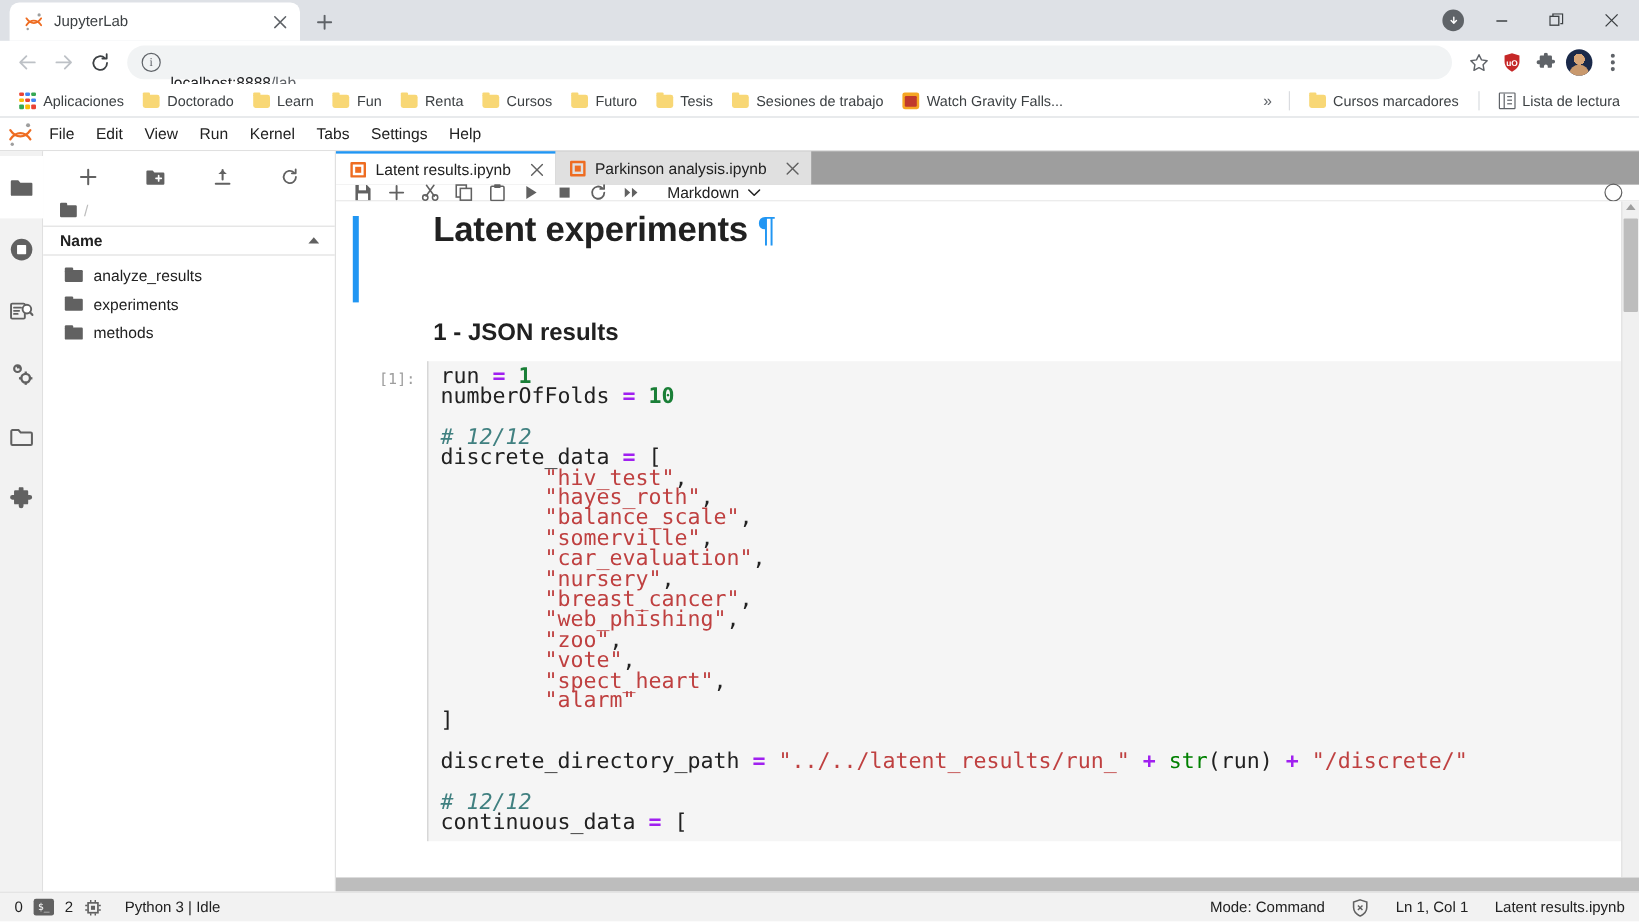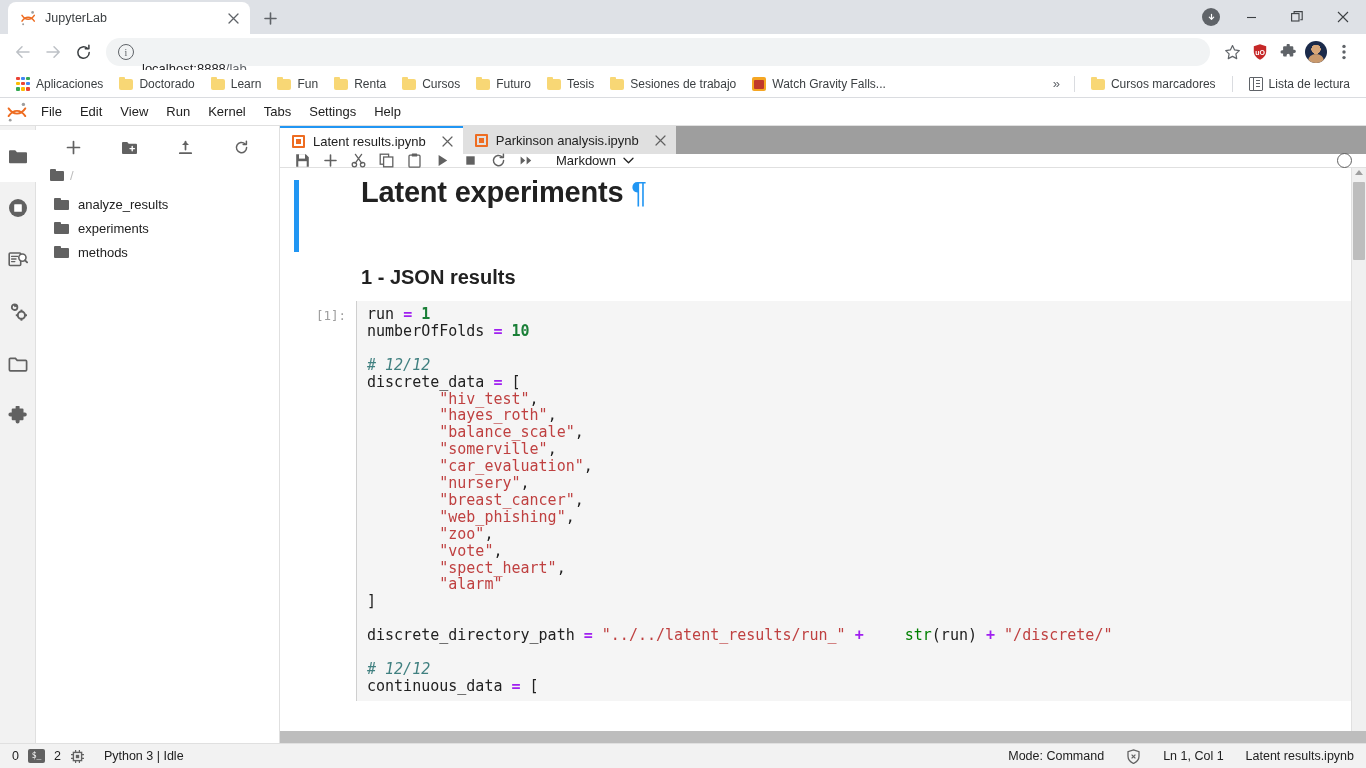--- a/index.html
+++ b/index.html
@@ -264,28 +264,28 @@
 
   .code-cell { display:flex; padding-left: 14px; padding-top: 6px; }
   .code-prompt {
     width: 62px; flex: 0 0 62px; text-align: right; padding-right: 10px;
     font-family: "DejaVu Sans Mono", monospace; font-size: 12.5px; color:#9e9e9e;
     padding-top: 7px;
   }
   .code-editor {
     flex:1; background:#f5f5f5; border-left: 1px solid #cfcfcf;
     padding: 5px 10px 6px 10px; min-width:0;
-    font-family: "DejaVu Sans Mono", monospace; font-size: 15px; line-height: 16.9px;
+    font-family: "DejaVu Sans Mono", monospace; font-size: 18px; line-height: 16.9px;
     white-space: pre; color:#212121; overflow:hidden;
   }
   .tok-num { color:#1a7f37; font-weight:700; }
   .tok-str { color:#bf4040; }
   .tok-com { color:#408080; font-style: italic; }
   .tok-op  { color:#a020f0; font-weight:700; }
-  .tok-fn  { color:#008000;margin-left:32px; }
+  .tok-fn  { color:#008000; }
 
   
   .jl-vscroll {
     width: 15px; flex:0 0 15px; background:#f0f0f0;
     border-left:1px solid #e0e0e0; position:relative;
   }
   .jl-vscroll .arrow-up {
     position:absolute;top:2px;left:50%;transform:translateX(-50%);
     width:0;height:0;border-left:4px solid transparent;border-right:4px solid transparent;
     border-bottom:5px solid #9e9e9e;
@@ -593,20 +593,28 @@
             <svg width="15" height="15" viewBox="0 0 15 15">
                 <path d="M12.6 7.5a5.1 5.1 0 1 1-1.6-3.7" stroke="#616161" stroke-width="1.5" fill="none" stroke-linecap="round"></path>
                 <path d="M12.4 1.2v3.2H9.2" stroke="#616161" stroke-width="1.5" fill="none" stroke-linecap="round" stroke-linejoin="round"></path>
               </svg>
           </div>
         </div>
         <div class="fb-breadcrumb">
           <span class="bc-home"></span>
           <span class="bc-slash">/</span>
         </div>
+        <div class="fb-header">
+          <span>Name</span>
+          <span>
+            <svg width="11" height="7" viewBox="0 0 11 7">
+                <path d="M5.5 0.8L10 6H1z" fill="#616161"></path>
+              </svg>
+          </span>
+        </div>
         <div class="fb-list">
           <div class="fb-item">
               <span class="fb-folder"></span>
               <span>analyze_results</span>
             </div>
           <div class="fb-item">
               <span class="fb-folder"></span>
               <span>experiments</span>
             </div>
           <div class="fb-item">

